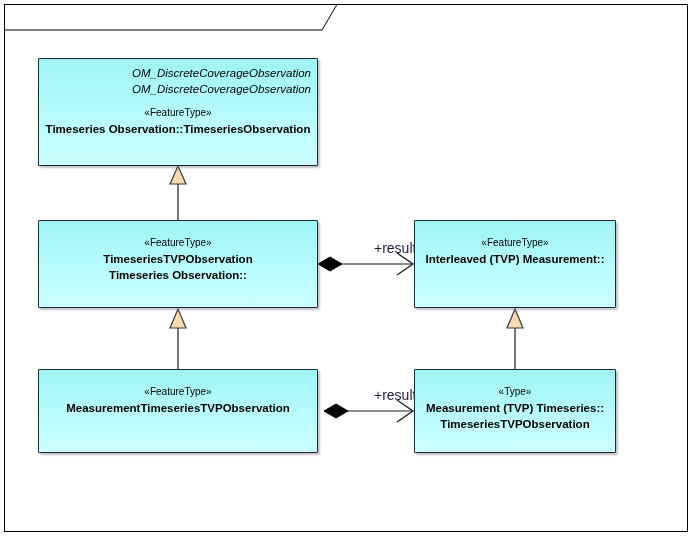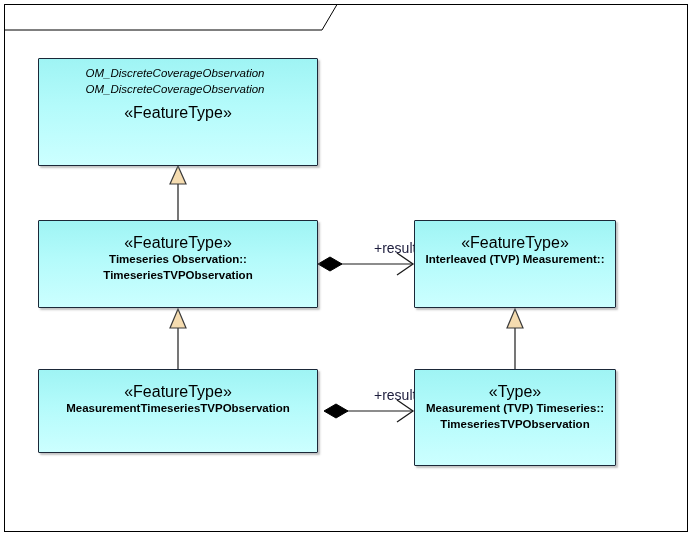--- a/index.html
+++ b/index.html
@@ -68,48 +68,49 @@
     border-radius: 1px;
     padding-top: 6px;
   }
   .class-box .lines {
     text-align: center;
     color: #000000;
   }
   .line-ref {
     font-style: italic;
     font-size: 11.5px;
+    text-align: right;
     padding-right: 6px;
     line-height: 16px;
     color: #000000;
     white-space: nowrap;
   }
   .line-gap { height: 8px; }
   .line-stereo {
-    font-size: 16px;
+    font-size: 10px;
     line-height: 16px;
     text-align: center;
     color: #000000;
     white-space: nowrap;
   }
   .line-name {
     font-size: 11.5px;
     font-weight: bold;
     line-height: 16px;
     text-align: center;
     color: #000000;
     white-space: nowrap;
   }
 
   
   #box-timeseries-observation { left: 38px;  top: 58px;  width: 280px; height: 108px; }
   #box-timeseries-tvp-observation { left: 38px;  top: 220px; width: 280px; height: 88px; }
   #box-interleaved-timeseries-tvp { left: 414px; top: 220px; width: 202px; height: 88px; }
   #box-measurement-timeseries-tvp-observation { left: 38px;  top: 369px; width: 280px; height: 84px; }
-  #box-measurement-timeseries-tvp { left: 414px; top: 369px; width: 202px; height: 97px; }
+  #box-measurement-timeseries-tvp { left: 414px; top: 369px; width: 202px; height: 84px; }
 
   
   .connector-layer {
     position: absolute;
     left: 0; top: 0;
     width: 693px;
     height: 539px;
     pointer-events: none;
   }
   .conn-label {
@@ -167,29 +168,30 @@
 
   <div class="conn-label" id="label-result-top">+result</div>
   <div class="conn-label" id="label-result-bottom">+result</div>
 
   <div class="class-box" id="box-timeseries-observation">
     <div class="lines">
       <div class="line-ref">OM_DiscreteCoverageObservation</div>
       <div class="line-ref">OM_DiscreteCoverageObservation</div>
       <div class="line-gap"></div>
       <div class="line-stereo">«FeatureType»</div>
+      <div class="line-name">Timeseries Observation::TimeseriesObservation</div>
     </div>
   </div>
 
   <div class="class-box" id="box-timeseries-tvp-observation">
     <div class="lines">
       <div class="line-gap"></div>
       <div class="line-stereo">«FeatureType»</div>
+      <div class="line-name">TimeseriesTVPObservation</div>
       <div class="line-name">Timeseries Observation::</div>
-      <div class="line-name">TimeseriesTVPObservation</div>
     </div>
   </div>
 
   <div class="class-box" id="box-interleaved-timeseries-tvp">
     <div class="lines">
       <div class="line-gap"></div>
       <div class="line-stereo">«FeatureType»</div>
       <div class="line-name">Interleaved (TVP) Measurement::</div>
     </div>
   </div>

